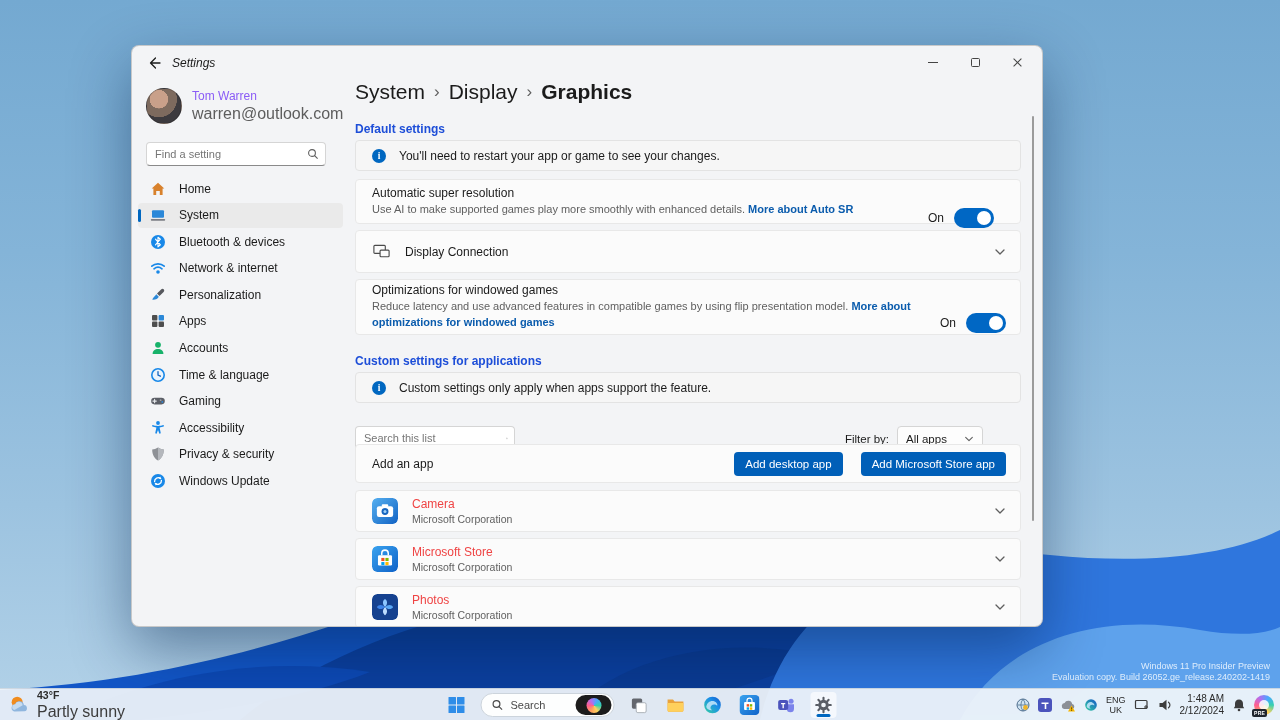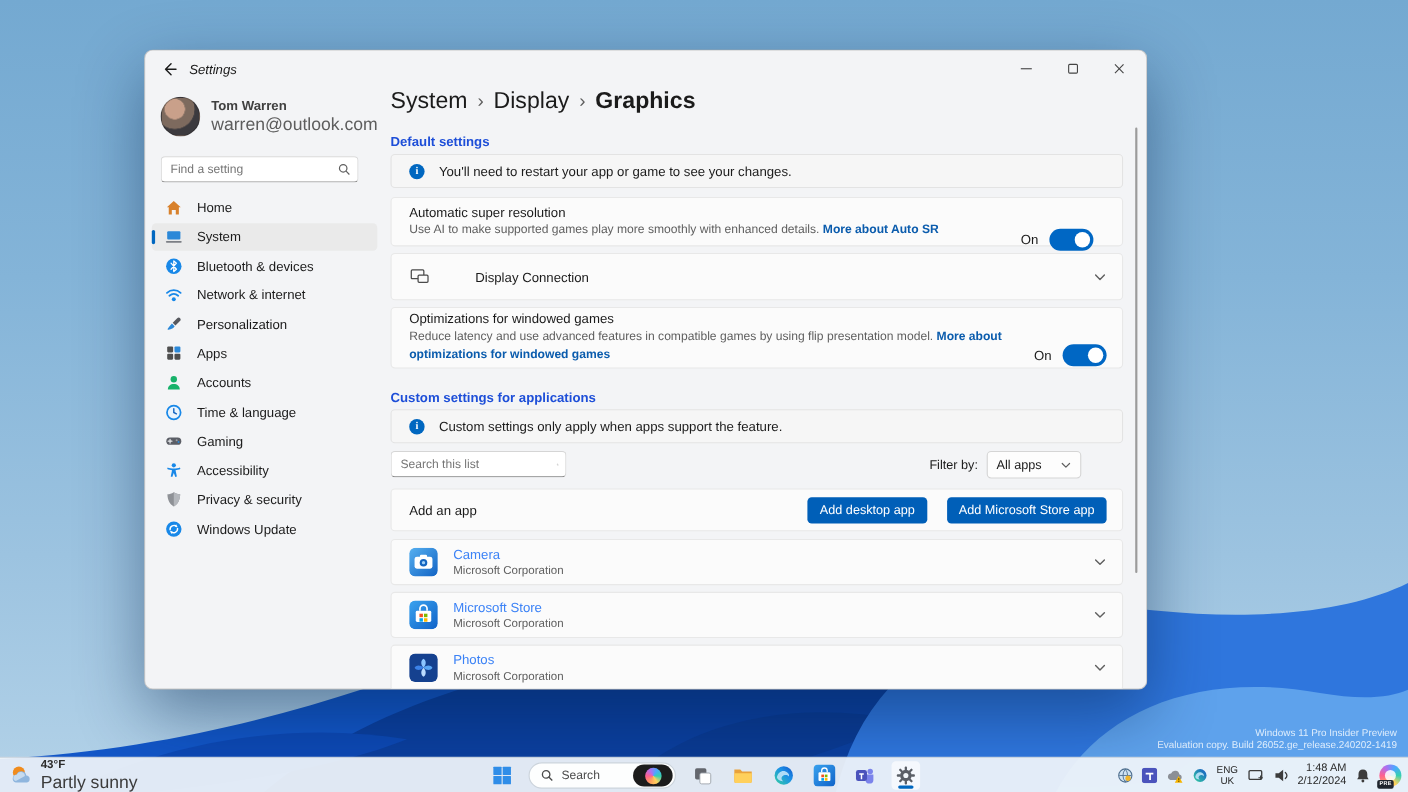--- a/index.html
+++ b/index.html
@@ -17,21 +17,21 @@
   .win-btn { width:42px; height:28px; display:flex; align-items:center; justify-content:center; }
   .glyph-min { width:10px; height:1px; background:#444; }
   .glyph-max { width:9px; height:9px; border:1px solid #444; border-radius:1.5px; }
   .glyph-close { position:relative; width:11px; height:11px; }
   .glyph-close::before,.glyph-close::after { content:""; position:absolute; left:5px; top:0; width:1px; height:11px; background:#444; }
   .glyph-close::before { transform:rotate(45deg);} .glyph-close::after{ transform:rotate(-45deg);}
 
   
   .profile { position:absolute; left:14px; top:40px; width:200px; height:40px; display:flex; align-items:center; gap:10px; }
   .avatar { width:36px; height:36px; border-radius:50%; background:radial-gradient(circle at 35% 30%,#c9a08a 0 28%,#7d6a5e 29% 55%,#3c3a3e 56% 100%); border:1px solid rgba(0,0,0,0.15); }
-  .profile-name { font-size:12px; font-weight:bold; color:#404040; }
+  .profile-name { font-size:12px; font-weight:normal; color:#8b5cf6; }
   .profile-email { font-size:16px; color:#5d5d5d; margin-top:2px; }
   .find-box { position:absolute; left:14px; top:96px; width:180px; height:24px; background:#fff; border:1px solid #d5d5d5; border-bottom:1px solid #8a8a8a; border-radius:4px; display:flex; align-items:center; padding:0 6px 0 8px; }
   .find-box input { border:none; outline:none; flex:1; font-size:11px; color:#333; font-family:inherit; background:transparent; }
   .find-box input::placeholder { color:#767676; }
   .nav { position:absolute; left:6px; top:130px; width:205px; }
   .nav-item { position:relative; height:25px; margin-bottom:1.6px; display:flex; align-items:center; gap:13px; padding-left:12px; border-radius:4px; font-size:12px; color:#1b1b1b; cursor:pointer; }
   .nav-item.selected { background:#eaeaea; }
   .nav-item.selected::before { content:""; position:absolute; left:0; top:6px; width:3px; height:13px; border-radius:2px; background:#0067C0; }
   .nav-icon { width:16px; height:16px; flex:0 0 16px; }
 
@@ -47,31 +47,31 @@
   .card-text { flex:1; padding-right:12px; }
   .card-title { font-size:12px; color:#1b1b1b; }
   .card-desc { font-size:11px; color:#5f5f5f; margin-top:2px; line-height:1.45; }
   .link { color:#0b5cad; font-weight:bold; cursor:pointer; }
   .toggle-wrap { display:flex; align-items:center; gap:10px;margin-top:32px; }
   .toggle-label { font-size:12px; color:#1b1b1b; }
   .toggle { width:40px; height:20px; border-radius:10px; background:#0067C4; position:relative; cursor:pointer; }
   .toggle::after { content:""; position:absolute; right:3px; top:3px; width:14px; height:14px; border-radius:50%; background:#fff; }
   .chev { flex:0 0 12px; }
   .dc-icon { margin-right:14px; }
-  .searchrow { position:absolute; left:0; top:364px; width:628px; height:26px; }
+  .searchrow { position:absolute; left:0; top:380px; width:628px; height:26px; }
   .list-search { position:absolute; left:0; top:0; width:160px; height:24px; background:#fff; border:1px solid #d5d5d5; border-bottom-color:#8a8a8a; border-radius:4px; display:flex; align-items:center; padding:0 6px 0 8px; }
   .list-search input { border:none; outline:none; flex:1; font-size:11px; font-family:inherit; background:transparent; }
   .list-search input::placeholder { color:#767676; }
   .filterwrap { position:absolute; right:0; top:0; display:flex; align-items:center; gap:8px; }
   .filter-label { font-size:11.5px; color:#1b1b1b; }
   .filter-select { width:86px; height:25px; background:#fdfdfd; border:1px solid #d5d5d5; border-radius:4px; display:flex; align-items:center; justify-content:space-between; padding:0 8px; font-size:11.5px; color:#1b1b1b; cursor:pointer; }
   .btn { height:24px; border:none; border-radius:4px; background:#005FB8; color:#fff; font-size:11.5px; font-family:inherit; padding:0 11px; cursor:pointer; }
   .add-btns { display:flex; gap:18px; }
   .app-icon { width:26px; height:26px; border-radius:5px; margin-right:14px; flex:0 0 26px; }
-  .app-name { font-size:12px; color:#3b82f6; }
+  .app-name { font-size:12px; color:#ef4444; }
   .app-pub { font-size:10.5px; color:#616161; margin-top:2px; }
   .scrollbar { position:absolute; right:8px; top:70px; width:2px; height:405px; background:#9b9b9b; border-radius:1px; }
 
   
   .taskbar { position:absolute; left:0; bottom:0; width:1280px; height:32px; background:rgba(241,245,250,0.93); border-top:1px solid rgba(120,140,160,0.25); }
   .weather { position:absolute; left:8px; top:0; height:32px; display:flex; align-items:center; gap:7px; cursor:pointer; }
   .weather-temp { font-size:10.5px; font-weight:bold; color:#2c2c2c; line-height:1.2; }
   .weather-cond { font-size:16px; color:#3c3c3c; line-height:1.2; }
   .tb-center { position:absolute; left:50%; top:0; height:32px; transform:translateX(-50%); display:flex; align-items:center; gap:11px; }
   .tb-ico { width:26px; height:26px; display:flex; align-items:center; justify-content:center; border-radius:4px; cursor:pointer; }
@@ -259,21 +259,21 @@
         <div class="card-text" style="max-width:556px;">
           <div class="card-title">Automatic super resolution</div>
           <div class="card-desc" style="white-space:nowrap;"><span>Use AI to make supported games play more smoothly with enhanced details.</span> <span class="link">More about Auto SR</span></div>
         </div>
         <div class="toggle-wrap">
           <span class="toggle-label">On</span>
           <div class="toggle"></div>
         </div>
       </div>
 
-      <div class="card" style="top:184px; height:43px;gap:27px;">
+      <div class="card" style="top:184px; height:43px;">
         <svg class="dc-icon" width="19" height="19" viewBox="0 0 20 20">
           <rect x="2" y="3.5" width="12" height="8.5" rx="1" fill="none" stroke="#4a4a4a" stroke-width="1.2"></rect>
           <rect x="8.5" y="8.5" width="9.5" height="7" rx="1" fill="#fbfbfb" stroke="#4a4a4a" stroke-width="1.2"></rect>
         </svg>
         <div class="card-text">
             <div class="card-title">Display Connection</div>
           </div>
         <svg class="chev" width="12" height="12" viewBox="0 0 12 12">
             <path d="M2 4 L6 8 L10 4" stroke="#5f5f5f" stroke-width="1.3" fill="none" stroke-linecap="round" stroke-linejoin="round"></path>
           </svg>

